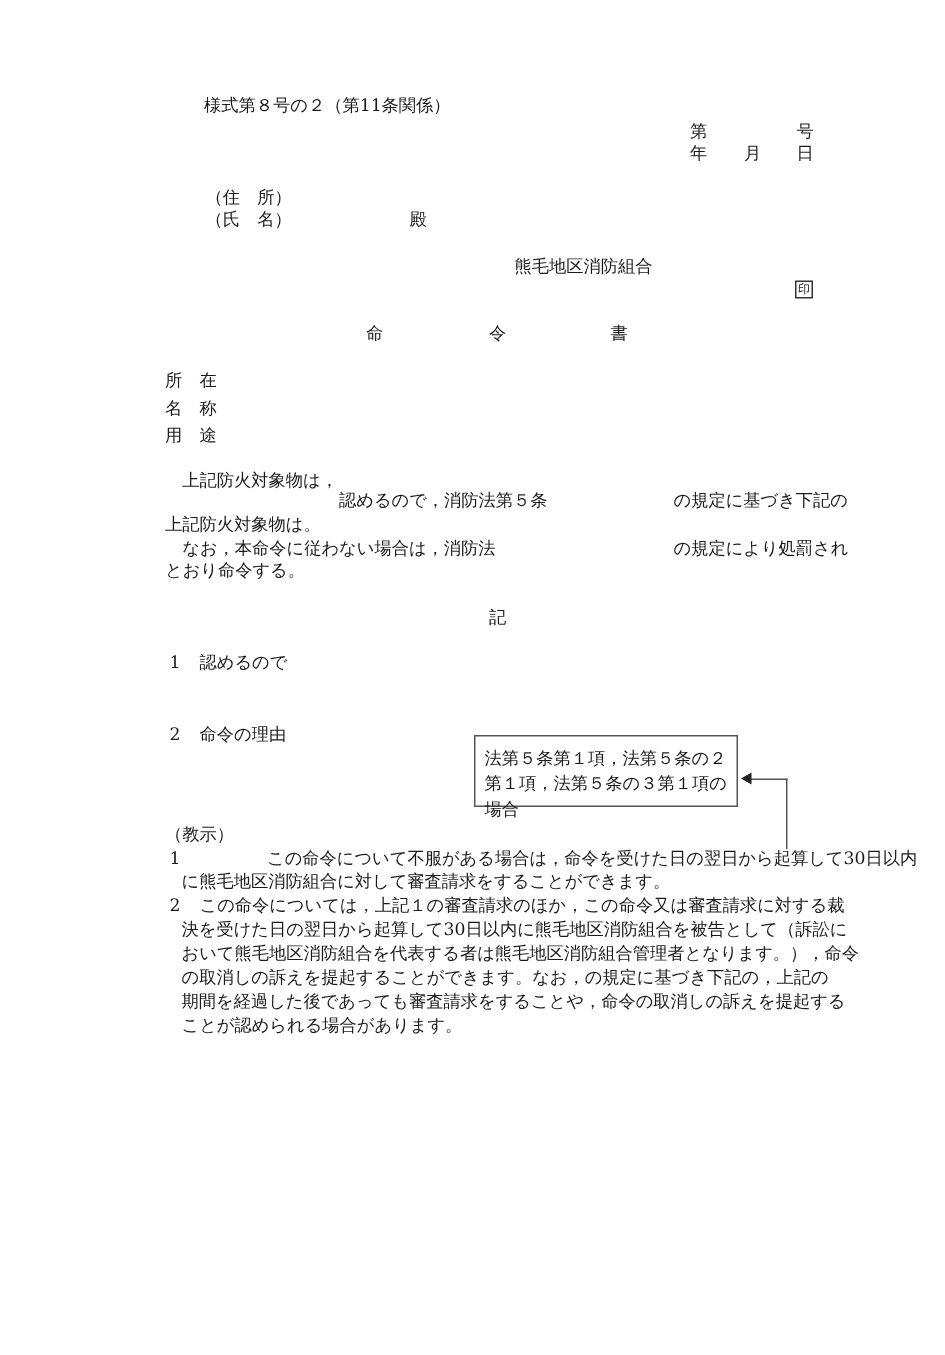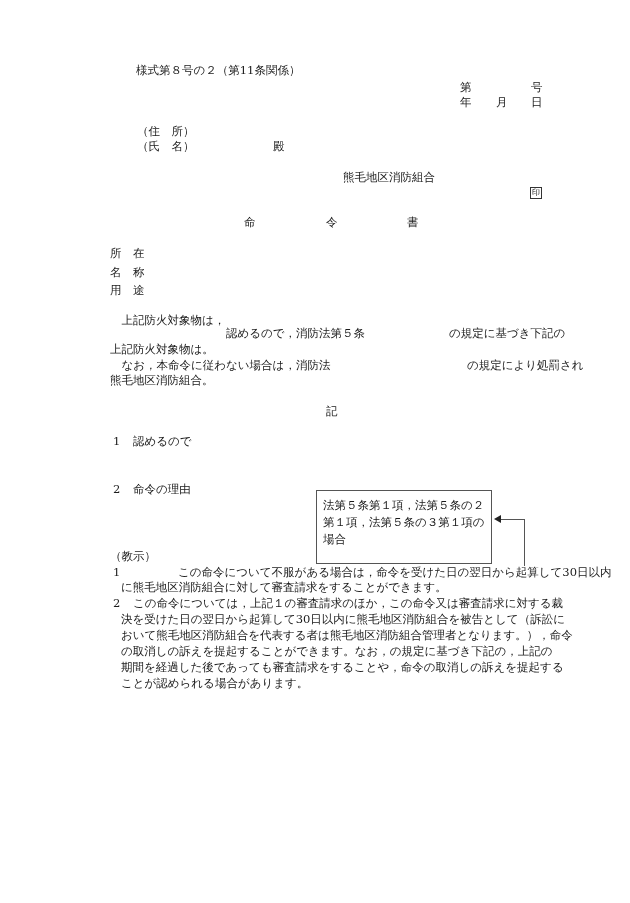--- a/index.html
+++ b/index.html
@@ -8,21 +8,21 @@
     background: #ffffff;
     position: relative;
     overflow: hidden;
     font-family: "DejaVu Serif", "Liberation Serif", serif;
     color: #1a1a1a;
     font-size: 11.5px;
   }
   .abs { position: absolute; white-space: nowrap; line-height: 15px; }
   .box {
     position: absolute;
-    left: 316px; top: 490px; width: 176px; height: 74px;
+    left: 316px; top: 490px; width: 176px; height: 48px;
     border: 1px solid #555;
     box-sizing: border-box;
     padding: 6px 0 0 6px;
     line-height: 17px;
   }
   .box div { white-space: nowrap; }
   .line-v { position: absolute; background: #555; width: 1px; }
   .line-h { position: absolute; background: #555; height: 1px; }
   .arrowhead {
     position: absolute; width: 0; height: 0;
@@ -60,22 +60,22 @@
 
 <div class="abs" style="left:110px;top:246px;">所　在</div>
 <div class="abs" style="left:110px;top:265px;">名　称</div>
 <div class="abs" style="left:110px;top:283px;">用　途</div>
 
 <div class="abs" style="left:110px;top:313px;">　上記防火対象物は，</div>
 <div class="abs" style="left:226px;top:326px;">認めるので，消防法第５条</div>
 <div class="abs" style="left:449px;top:326px;">の規定に基づき下記の</div>
 <div class="abs" style="left:110px;top:342px;">上記防火対象物は。</div>
 <div class="abs" style="left:110px;top:358px;">　なお，本命令に従わない場合は，消防法</div>
-<div class="abs" style="left:449px;top:358px;margin-left:18px;">の規定により処罰され</div>
-<div class="abs" style="left:110px;top:373px;">熊毛地区消防組合。</div>
+<div class="abs" style="left:449px;top:358px;">の規定により処罰され</div>
+<div class="abs" style="left:110px;top:373px;">とおり命令する。</div>
 
 <div class="abs" style="left:326px;top:404px;">記</div>
 
 <div class="abs" style="left:113px;top:434px;">1</div>
 <div class="abs" style="left:133px;top:434px;">認めるので</div>
 <div class="abs" style="left:113px;top:482px;">2</div>
 <div class="abs" style="left:133px;top:482px;">命令の理由</div>
 
 <div class="box">
   <div>法第５条第１項，法第５条の２</div>

